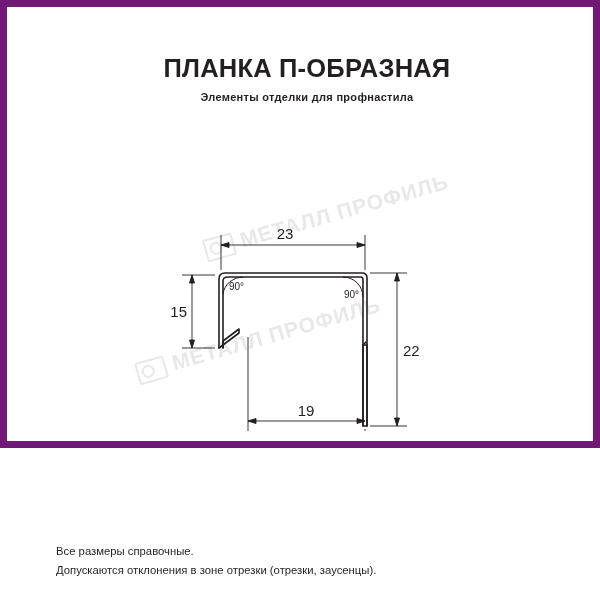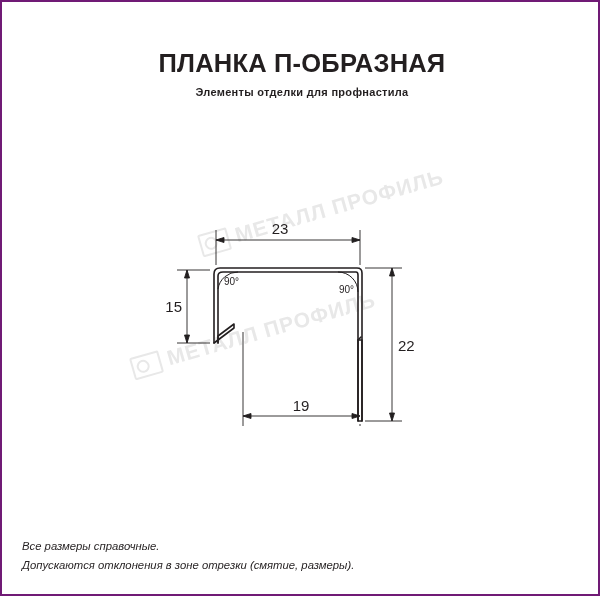--- a/index.html
+++ b/index.html
@@ -10,23 +10,23 @@
     width: 600px;
     height: 600px;
     background: #ffffff;
     font-family: "Liberation Sans", sans-serif;
     color: #231f20;
     overflow: hidden;
   }
   .page {
     position: relative;
     width: 600px;
-    height: 596px;
+    height: 448px;
     box-sizing: border-box;
-    border: 2px solid #701a75;
+    border: 7px solid #701a75;
   }
   .header {
     position: absolute;
     left: 0;
     top: 46px;
     width: 600px;
     text-align: center;
   }
   .title-1 {
     font-size: 25.5px;
@@ -92,24 +92,23 @@
     top: 3px;
     width: 9px;
     height: 9px;
     border: 2.5px solid #e8e8e8;
     border-radius: 50%;
   }
   .wm-1 { left: 198px; top: 82px; }
   .wm-2 { left: 130px; top: 205px; }
   .footer {
     position: absolute;
-    left: 20px;
+    left: 49px;
     top: 535px;
     width: 540px;
-    font-style: italic;
   }
   .footer-line {
     font-size: 11.3px;
     line-height: 19px;
     color: #231f20;
     white-space: nowrap;
   }
   svg { display: block; }
   text {
     font-family: "Liberation Sans", sans-serif;
@@ -195,16 +194,16 @@
         <path d="M 241,264 L 249,261.5 L 249,266.5 Z" fill="#231f20"></path>
         <path d="M 358,264 L 350,261.5 L 350,266.5 Z" fill="#231f20"></path>
       </g>
       <text class="dim-label" x="299" y="259" text-anchor="middle">19</text>
 
     </svg>
   </div>
 
   <div class="footer">
     <div class="footer-line">Все размеры справочные.</div>
-    <div class="footer-line">Допускаются отклонения в зоне отрезки (смятие, размеры).</div>
+    <div class="footer-line">Допускаются отклонения в зоне отрезки (отрезки, заусенцы).</div>
   </div>
 
 </div>
 
 </body></html>

